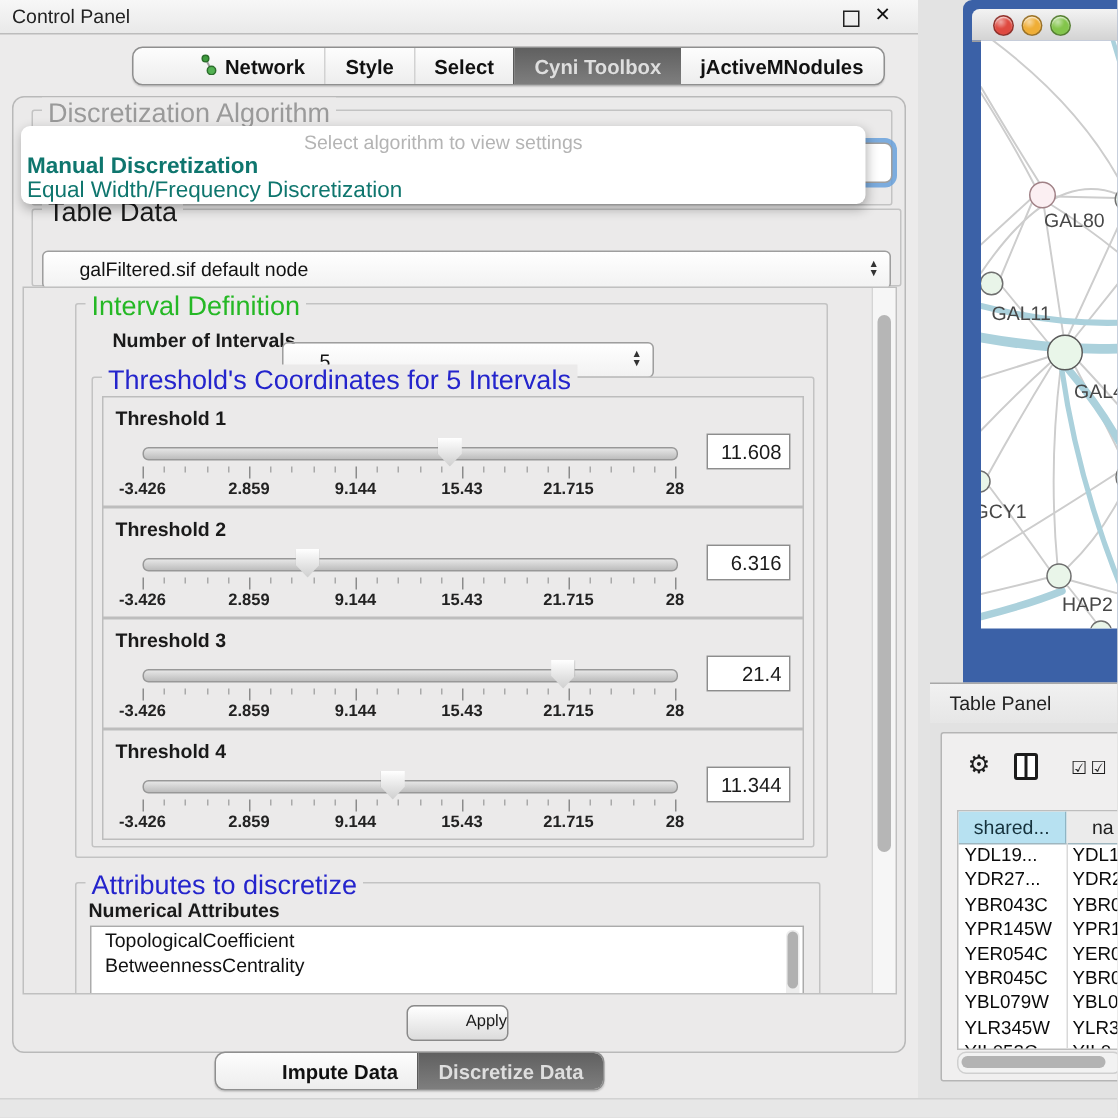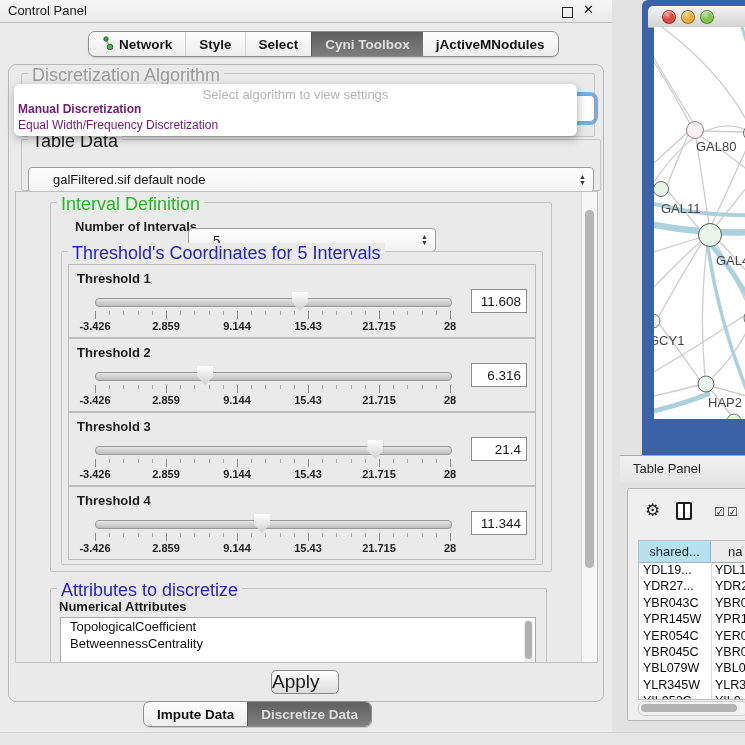--- a/index.html
+++ b/index.html
@@ -10,21 +10,21 @@
   
   #control-panel{left:0;top:0;width:612px;height:732px;background:#ecebeb;}
   #cp-titlebar{left:0;top:0;width:612px;height:22px;background:linear-gradient(#f7f7f7,#e9e9e9);
                border-bottom:1px solid #bcbcbc;}
   #cp-title{left:8px;top:3px;font-size:13px;color:#222;}
   #float-icon{left:562px;top:7px;width:9px;height:9px;border:1.5px solid #222;background:transparent;}
   #close-icon{left:583px;top:2px;font-size:13px;font-weight:bold;color:#111;}
 
   
   .pilltabs{display:flex;border:1px solid #8f8f8f;border-radius:7px;overflow:hidden;
-            background:linear-gradient(#fdfdfd,#ededed);box-shadow:0 1px 1px rgba(0,0,0,.15);height:24px;}
+            background:linear-gradient(#fdfdfd,#ededed);box-shadow:0 1px 1px rgba(0,0,0,.15);height:24px;padding-left:31px;}
   .pilltab{display:flex;align-items:center;gap:5px;padding:0 13px;font-size:13.5px;font-weight:600;
            color:#111;border-left:1px solid #d2d2d2;cursor:default;white-space:nowrap;}
   .pilltab:first-child{border-left:none;}
   .pilltab.selected{background:linear-gradient(#606060,#7e7e7e);color:#dedede;border-left-color:#5a5a5a;}
   .pilltab.selected + .pilltab{border-left:none;}
   #top-tabs{left:88px;top:31px;}
   #bottom-tabs{left:143px;top:701px;}
 
   
   #cp-box{left:8px;top:64px;width:594px;height:636px;border:1px solid #b9b9b9;border-radius:8px;background:#ebeaea;}
@@ -44,21 +44,21 @@
   .combo{background:linear-gradient(#ffffff,#f2f2f2);border:1px solid #9e9e9e;border-radius:4px;
          font-size:13px;color:#111;line-height:24px;padding-left:24px;box-sizing:border-box;margin-top:15px;}
   .combo .arrows{position:absolute;right:7px;top:0;height:100%;display:flex;flex-direction:column;
                  justify-content:center;font-size:7px;line-height:6px;color:#333;}
   #tabledata-combo{position:absolute;left:6px;top:12px;width:566px;height:26px;}
 
   
   #algo-popup{left:14px;top:84px;width:563px;height:52px;background:#fff;border-radius:6px;
               box-shadow:1px 3px 8px rgba(0,0,0,.3);z-index:50;}
   #popup-hint{position:absolute;left:0;top:3px;width:100%;text-align:center;color:#b4b4b4;font-size:13px;}
-  .popup-option{position:absolute;left:4px;font-size:12px;color:#701a75;white-space:nowrap;}
+  .popup-option{position:absolute;left:4px;font-size:15px;color:#0f766e;white-space:nowrap;}
   .popup-option.bold{font-weight:bold;}
 
   
   #scrollpane{left:6px;top:126px;width:581px;height:470px;border:1px solid #c0c0c0;background:#ebeaea;overflow:hidden;}
   #sp-vscroll{position:absolute;right:0;top:0;width:15px;height:470px;background:#f6f6f6;border-left:1px solid #d5d5d5;}
   #sp-thumb{position:absolute;left:3px;top:18px;width:9px;height:358px;background:#b6b6b6;border-radius:5px;}
 
   #interval-group{left:34px;top:10px;width:500px;height:368px;}
   #numint-label{position:absolute;left:24px;top:16px;font-size:13px;font-weight:bold;}
   #numint-combo{position:absolute;left:137px;top:10px;width:248px;height:24px;}
@@ -80,21 +80,21 @@
              font-size:13.5px;line-height:24px;text-align:right;padding-right:5px;box-sizing:border-box;}
 
   #attr-group{left:34px;top:396px;width:495px;height:110px;}
   #attr-list-title{position:absolute;left:8px;top:10px;font-size:13px;font-weight:bold;}
   #attr-list{position:absolute;left:9px;top:28px;width:474px;height:70px;background:#fff;border:1px solid #ababab;}
   .attr-item{font-size:13px;padding:1px 0 1px 9px;color:#111;}
   #attr-vscroll{position:absolute;right:2px;top:2px;width:9px;height:60px;background:#ededed;border-radius:4px;}
   #attr-thumb{position:absolute;left:1px;top:1px;width:7px;height:38px;background:#b1b1b1;border-radius:4px;}
 
   #apply-btn{left:262px;top:605px;width:66px;height:22px;background:linear-gradient(#ffffff,#dcdcdc);
-             border:1px solid #8a8a8a;border-radius:5px;text-align:left;font-size:19px;line-height:21px;}
+             border:1px solid #8a8a8a;border-radius:5px;text-align:right;font-size:11px;line-height:21px;}
 
   
   #net-window{left:622px;top:0;width:123px;height:455px;background:#3b61a7;border-top-left-radius:6px;}
   #net-titlebar{position:absolute;left:6px;top:6px;width:117px;height:21px;
                 background:linear-gradient(#f3f3f3,#d3d3d3);border-bottom:1px solid #9f9f9f;border-top-left-radius:5px;}
   .tlight{position:absolute;top:4px;width:12px;height:12px;border-radius:50%;box-shadow:inset 0 1px 1px rgba(255,255,255,.7);}
   #net-canvas{position:absolute;left:12px;top:27px;width:111px;height:392px;background:#fff;overflow:hidden;}
   #net-svg{position:absolute;left:0;top:0;}
 
   

